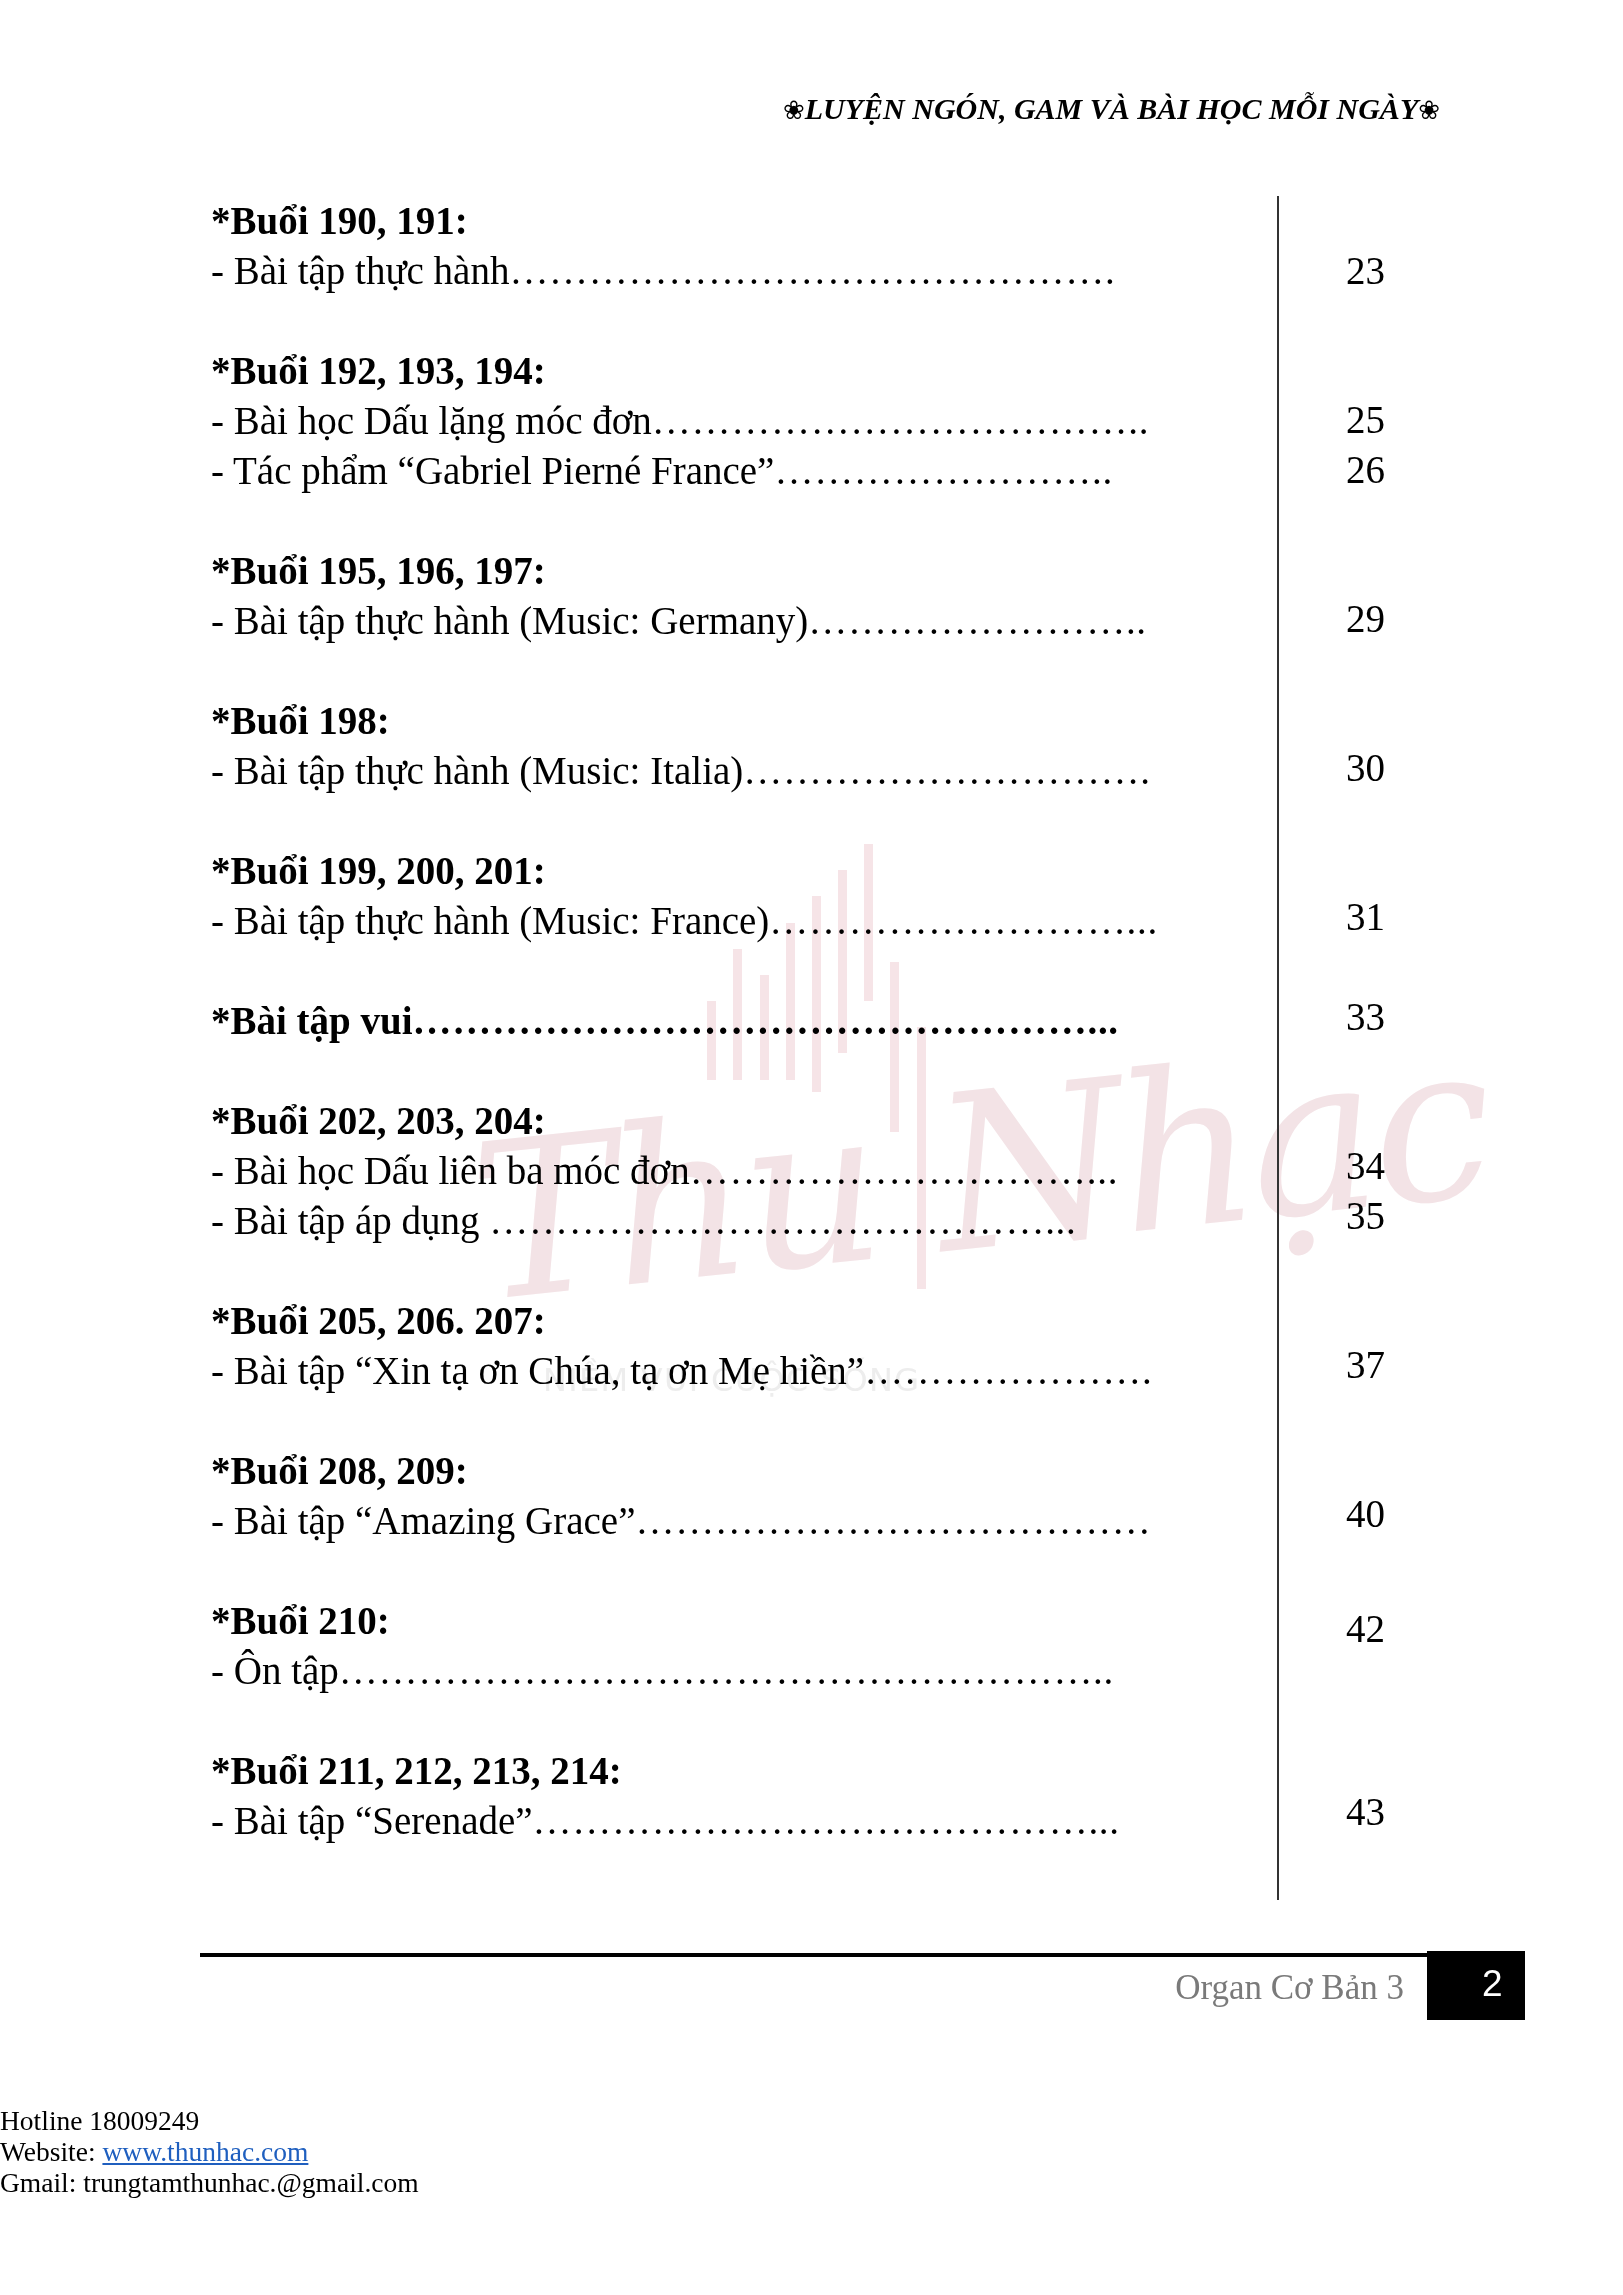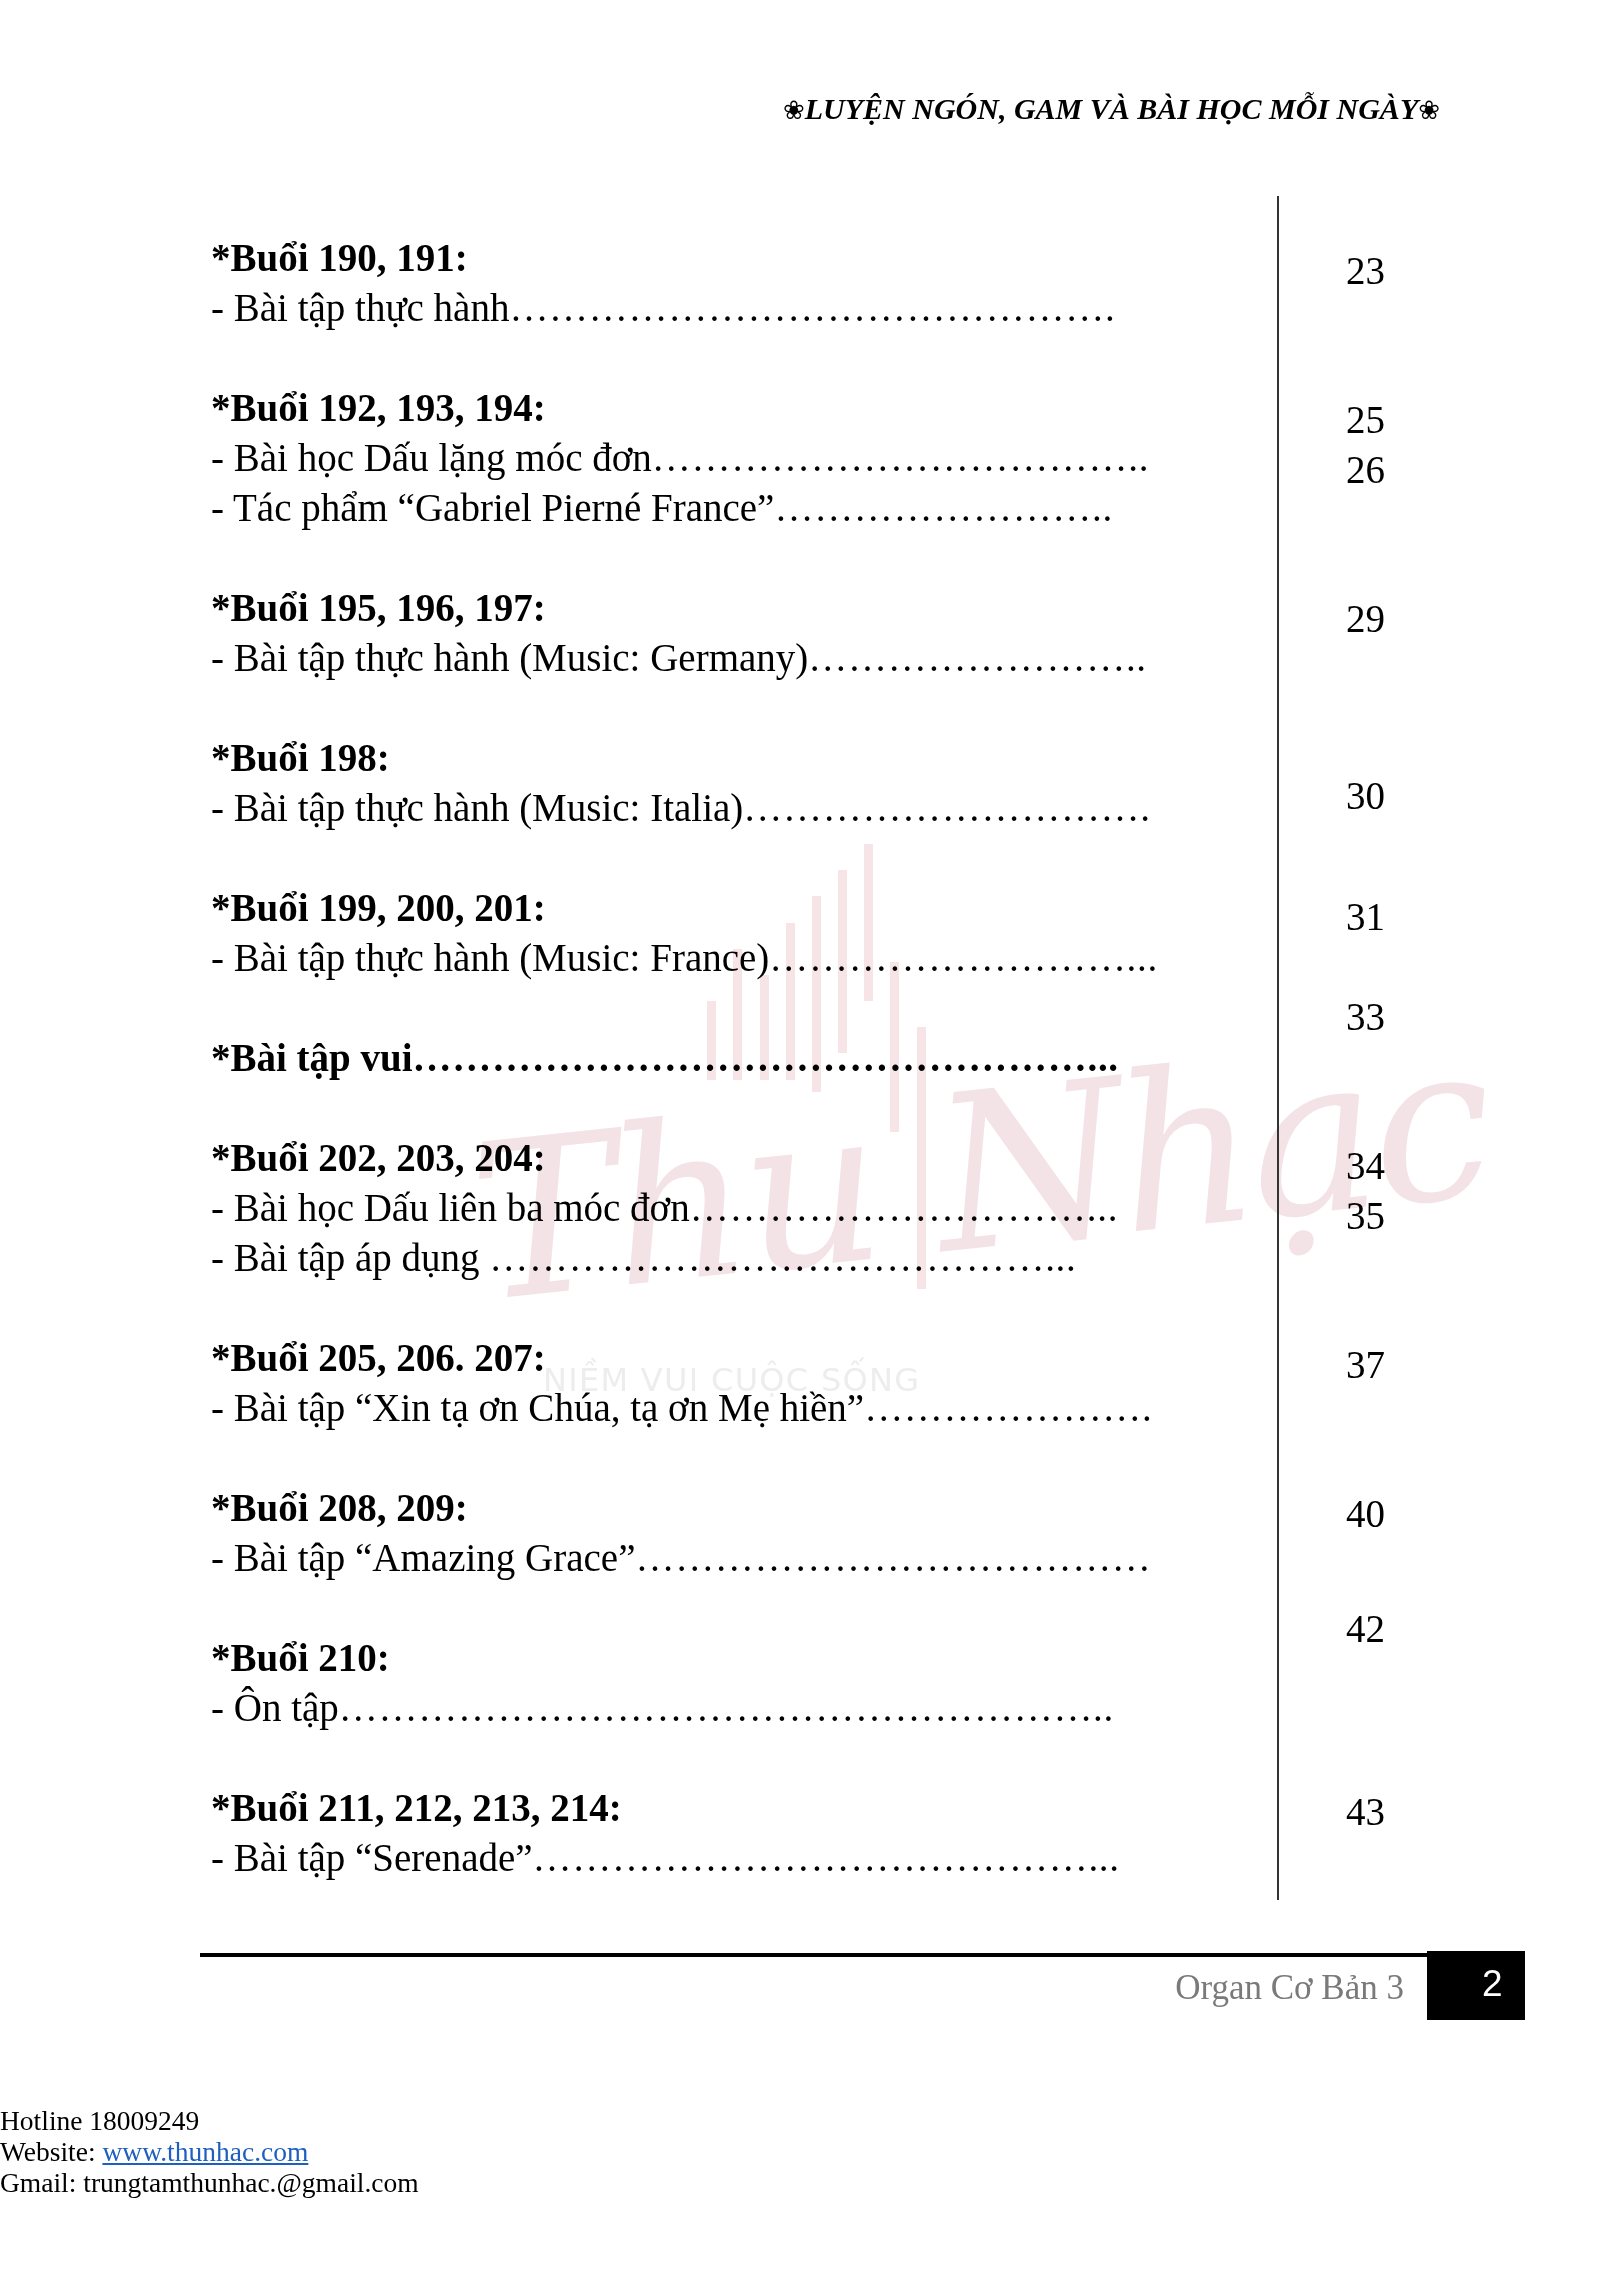--- a/index.html
+++ b/index.html
@@ -13,21 +13,21 @@
   .watermark { position: absolute; left: 432px; top: 831px; width: 772px; height: 589px; pointer-events: none; }
   .watermark .script { position: absolute; left: 39px; top: 216px; font-family: "DejaVu Serif", serif; font-style: italic;
             font-size: 216px; color: #f3e3e6; transform: rotate(-6deg); letter-spacing: -6.5px; white-space: nowrap; }
   .watermark .tagline { position: absolute; left: 111px; top: 530px; font-family: "DejaVu Sans", sans-serif;
             font-size: 32px; color: #ededed; letter-spacing: 1.3px; white-space: nowrap; }
   .watermark .bars { position: absolute; left: 249px; top: 0px; width: 275px; height: 458px; }
   .watermark .bars span { position: absolute; background: #f6e4e7; width: 9.2px; }
 
   .vline { position: absolute; left: 1277px; top: 196px; width: 2px; height: 1704px; background: #333; }
 
-  .toc { position: absolute; left: 211px; top: 196px; width: 1060px; margin-top: 37px; }
+  .toc { position: absolute; left: 211px; top: 196px; width: 1060px; }
   .group { margin-bottom: 50px; }
   .line { height: 50px; line-height: 50px; font-size: 39px; white-space: nowrap; overflow: hidden; position: relative; }
   .heading { font-weight: bold; }
   .item-text { display: inline; }
   .leader { display: inline; letter-spacing: 0.7px; }
   .page-num { position: absolute; left: 1346px; font-size: 39px; line-height: 50px; height: 50px; }
 
   .footer-rule { position: absolute; left: 200px; top: 1953px; width: 1227px; height: 3.9px; background: #000; }
   .book-title { position: absolute; right: 219px; top: 1968px; font-size: 35px; color: #7a7a7a; white-space: nowrap; }
   .page-box { position: absolute; left: 1427px; top: 1951px; width: 98px; height: 69px; background: #000;
@@ -118,21 +118,21 @@
   <div class="group">
     <div class="line heading">*Buổi 211, 212, 213, 214:</div>
     <div class="line"><span class="item-text">- Bài tập “Serenade”</span><span class="leader">……………………………………...</span></div>
   </div>
 </div>
 
 <div class="page-num" style="top:246px;">23</div>
 <div class="page-num" style="top:395px;">25</div>
 <div class="page-num" style="top:445px;">26</div>
 <div class="page-num" style="top:594px;">29</div>
-<div class="page-num" style="top:743px;margin-top:28px;">30</div>
+<div class="page-num" style="top:743px;">30</div>
 <div class="page-num" style="top:892px;">31</div>
 <div class="page-num" style="top:992px;">33</div>
 <div class="page-num" style="top:1141px;">34</div>
 <div class="page-num" style="top:1191px;">35</div>
 <div class="page-num" style="top:1340px;">37</div>
 <div class="page-num" style="top:1489px;">40</div>
 <div class="page-num" style="top:1604px;text-align:center;">42</div>
 <div class="page-num" style="top:1787px;">43</div>
 
 <div class="footer-rule"></div>

